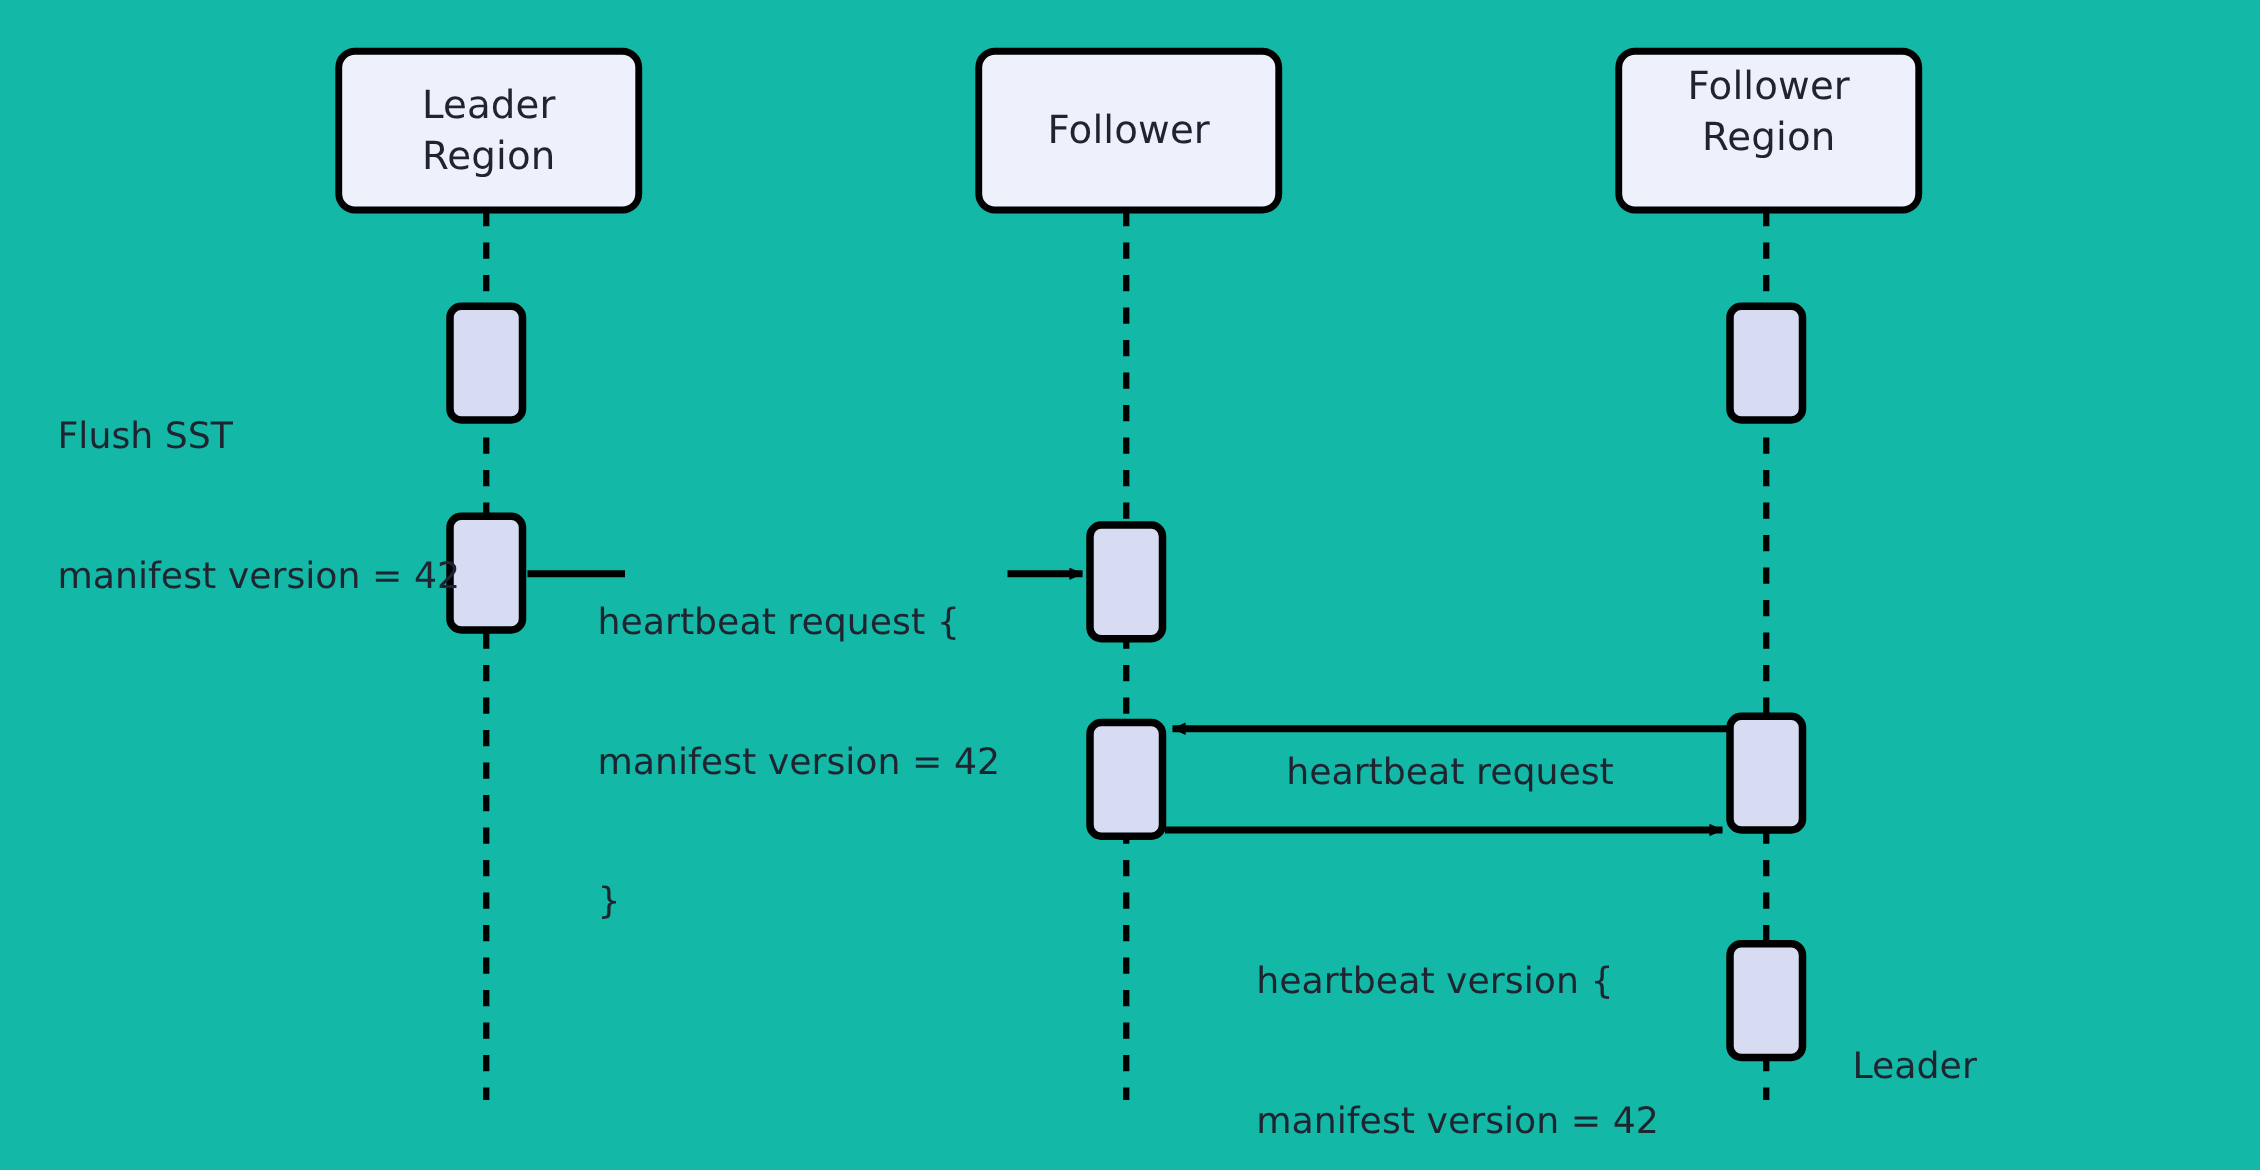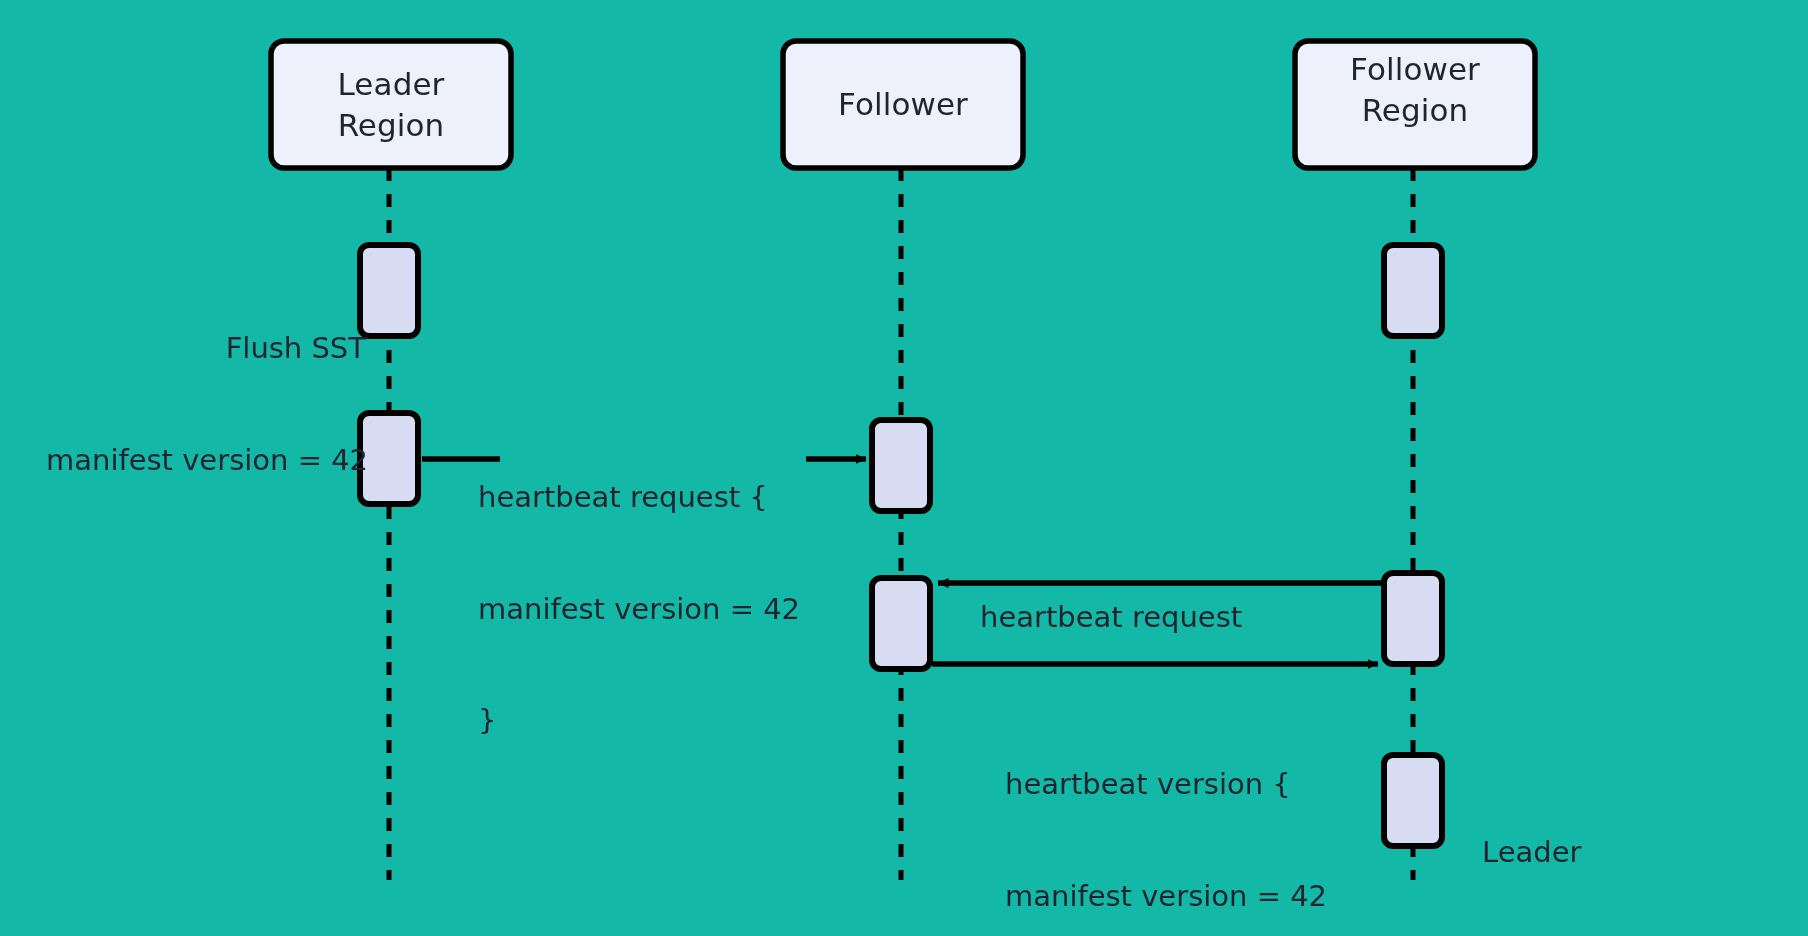--- a/index.html
+++ b/index.html
@@ -39,28 +39,29 @@
     letter-spacing: 0.1px;
     pointer-events: none;
   }
   .note {
     position: absolute;
     color: #1f2430;
     font-size: 29px;
     line-height: 1.28;
     white-space: pre;
   }
-  .note.left   { text-align: right; }
+  .note.left   { text-align: left; }
   .note.right  { text-align: left; }
   .msg-label {
     position: absolute;
     color: #1f2430;
     font-size: 29px;
     line-height: 1.28;
     white-space: pre;
+    text-align: center;
   }
   .msg-label.lines3 { text-align: left; }
 </style>
 </head>
 <body>
 
 <div id="diagram">
 
   <svg class="layer" viewBox="0 0 1808 936" xmlns="http://www.w3.org/2000/svg">
     <defs>

